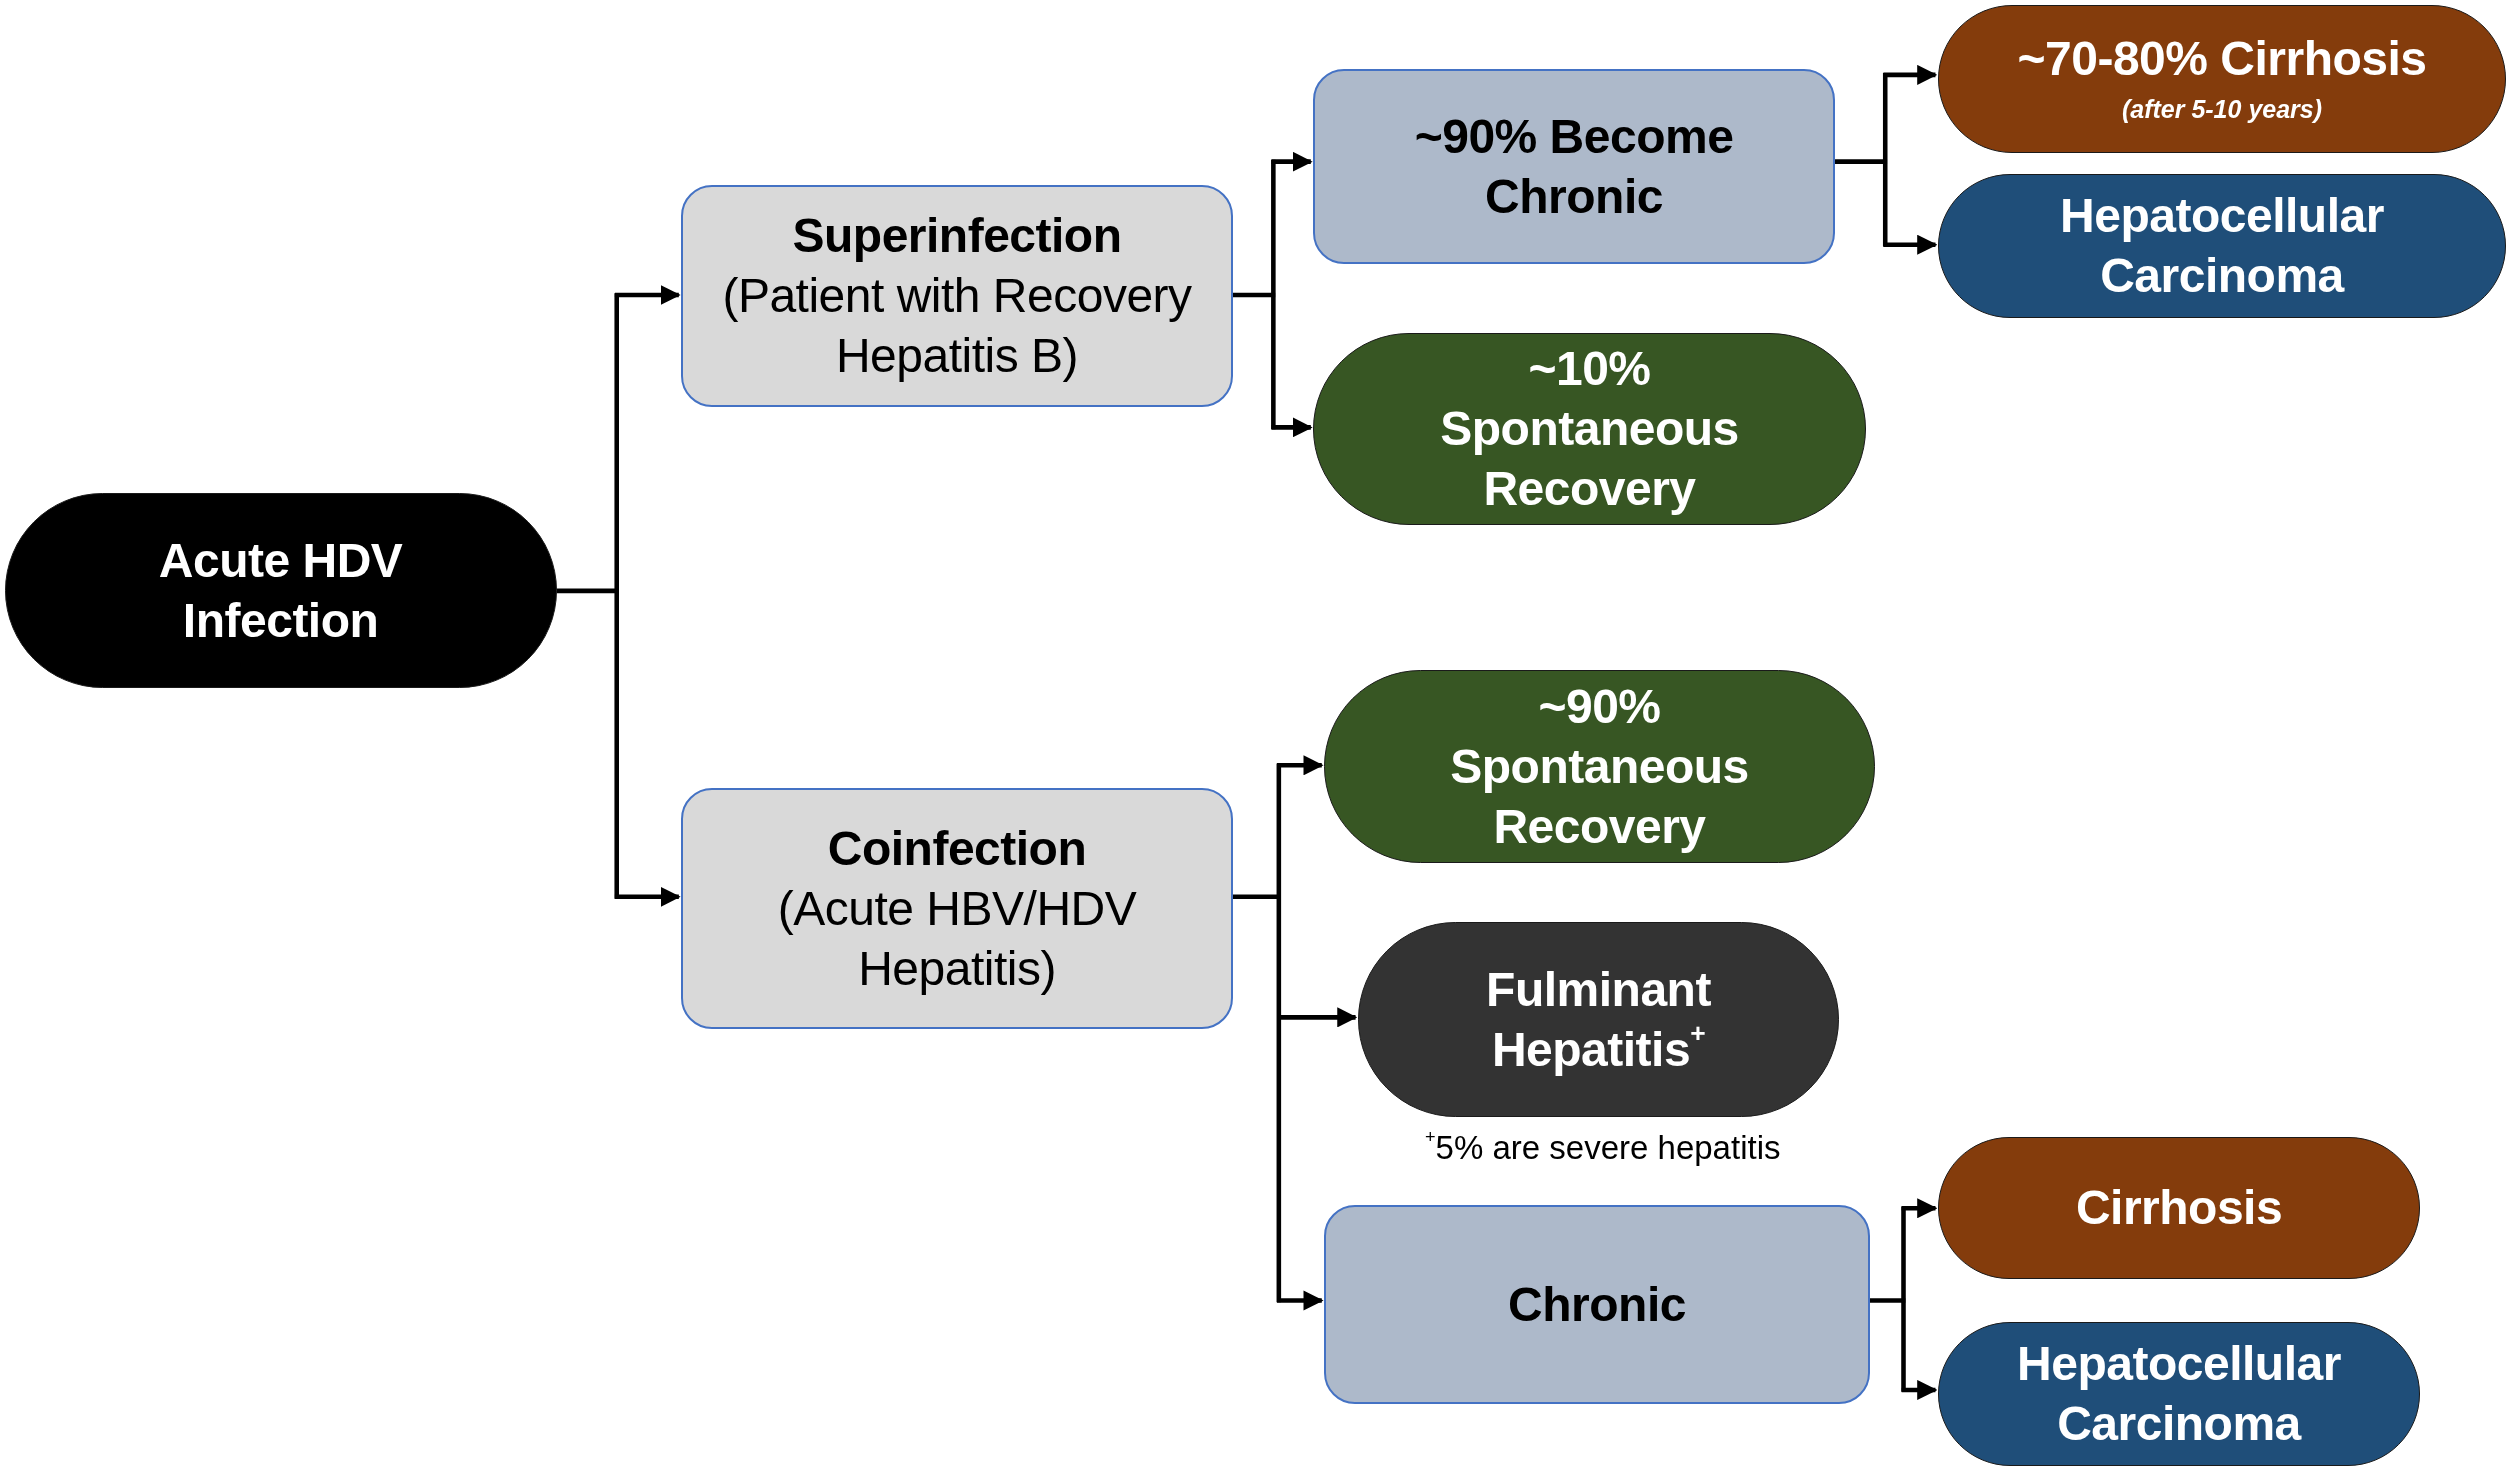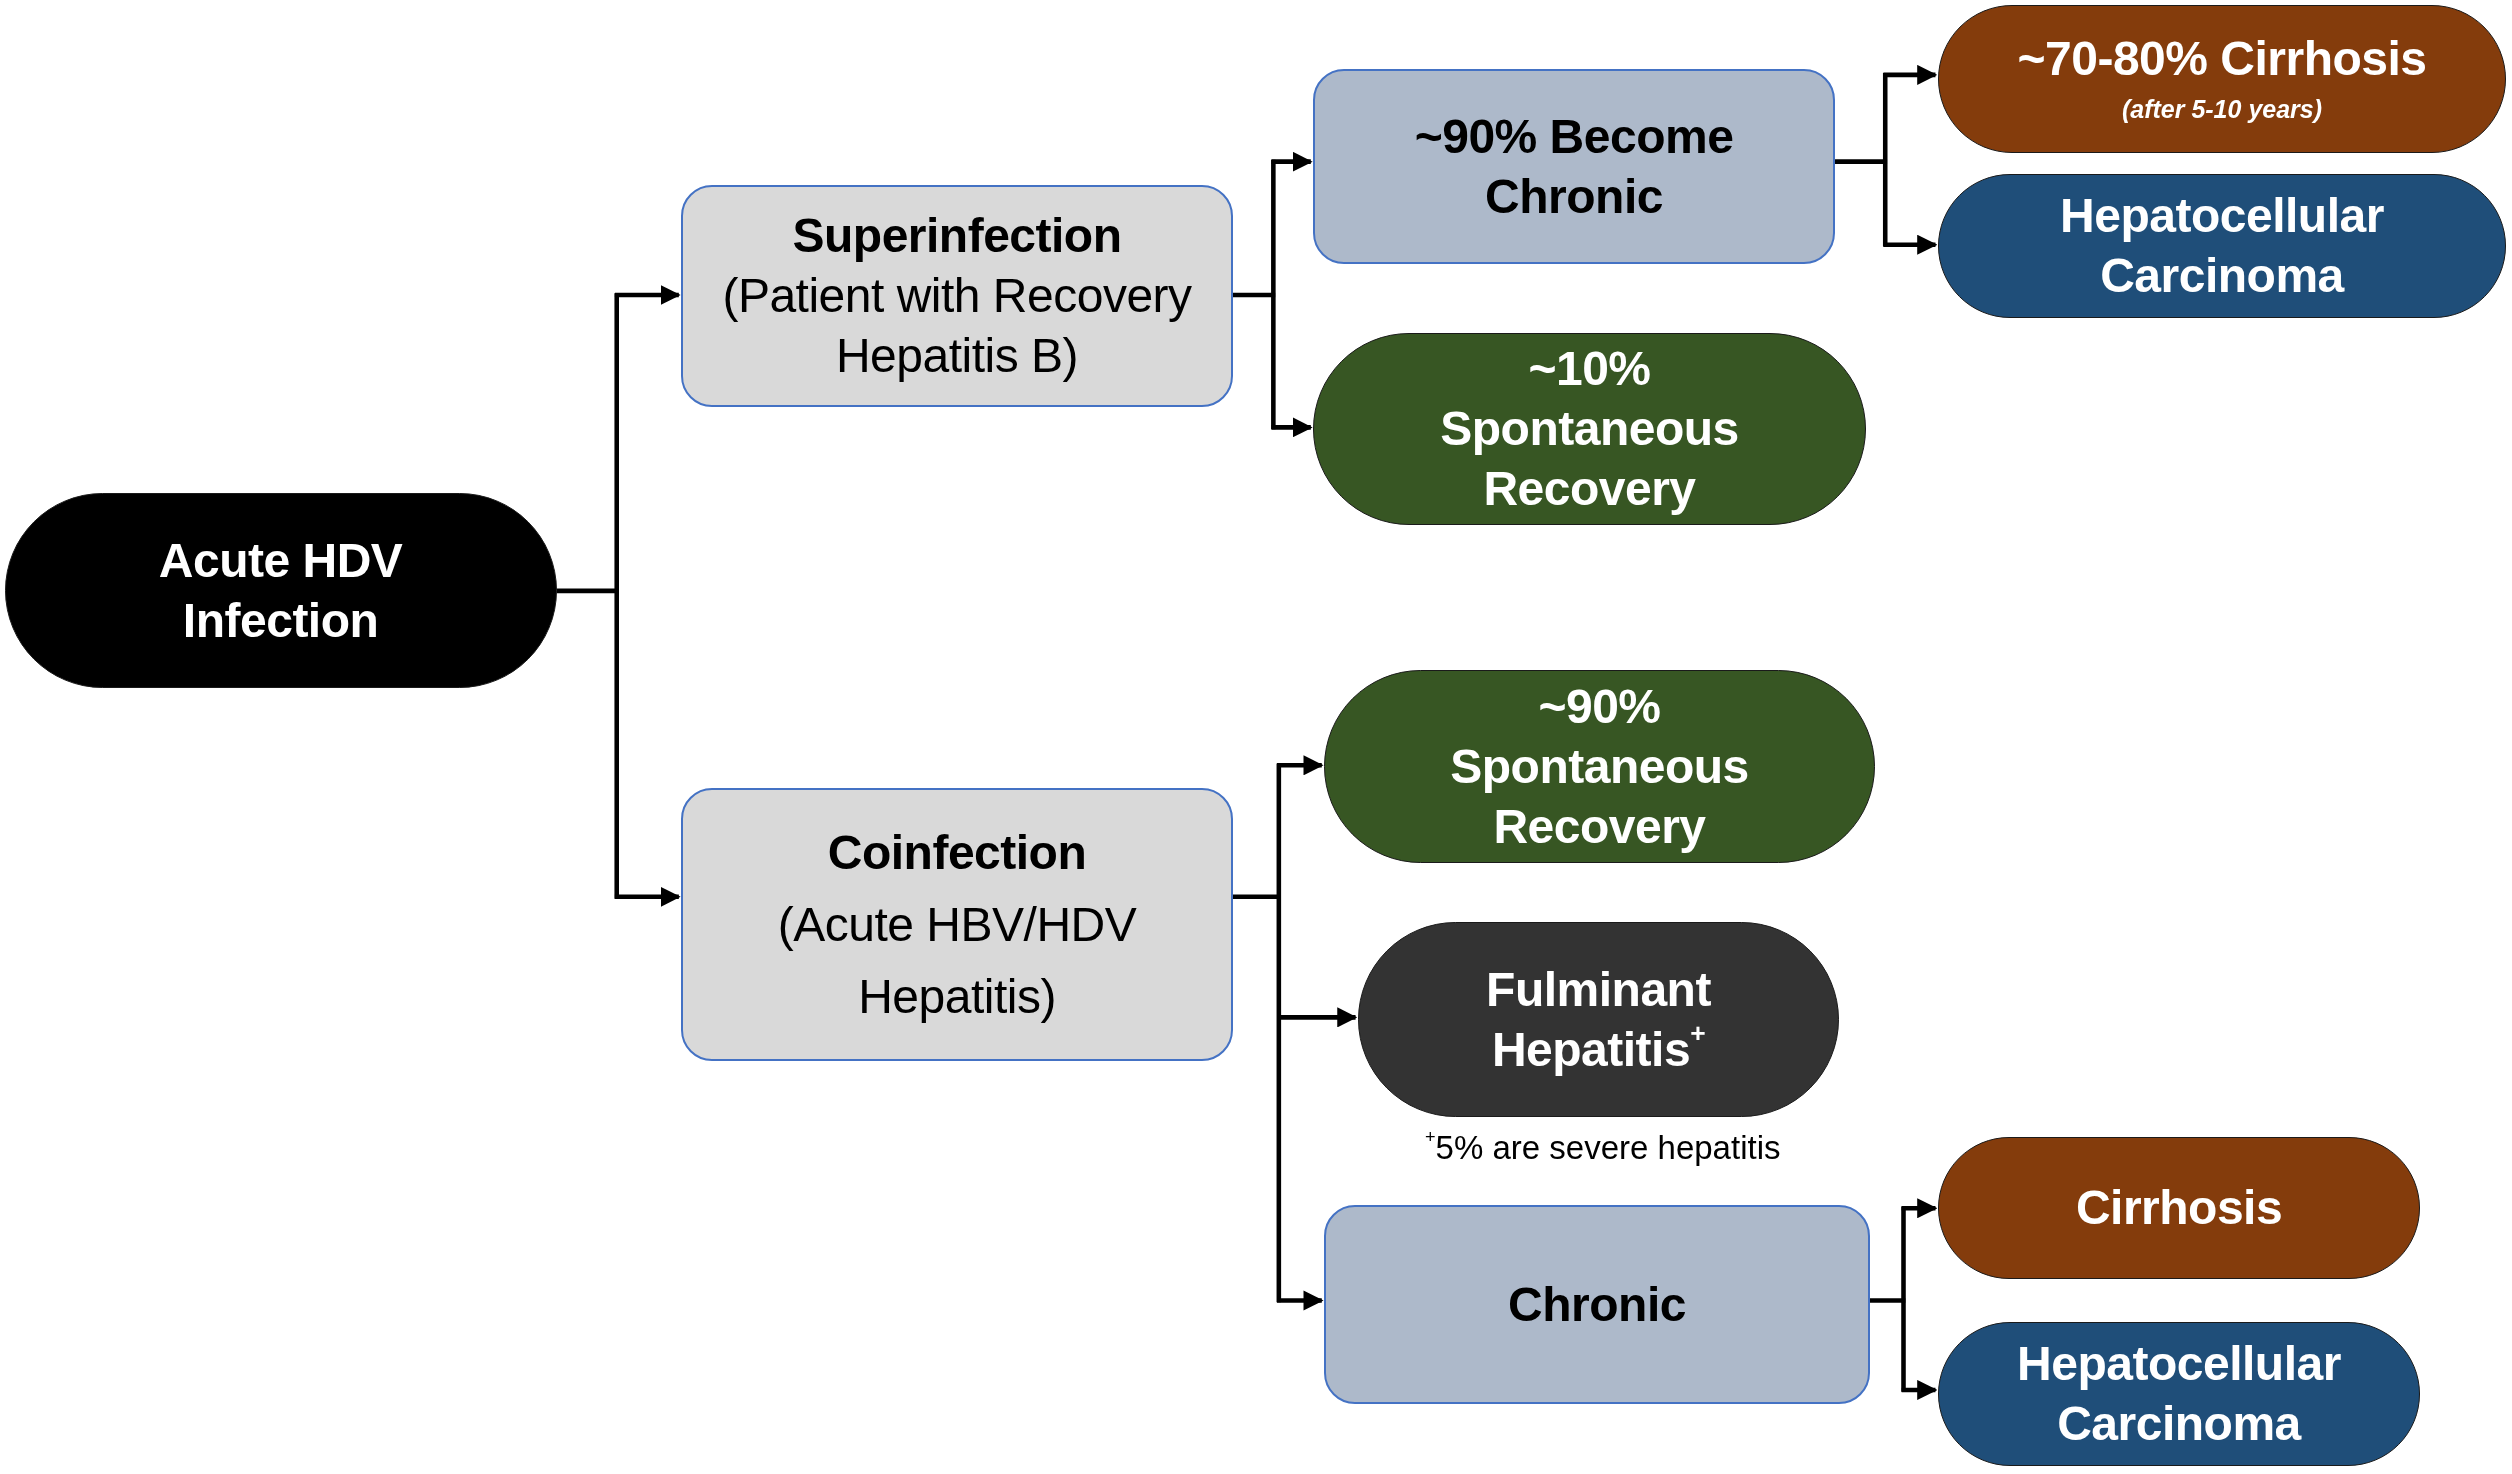--- a/index.html
+++ b/index.html
@@ -69,21 +69,21 @@
   <span class="line">Acute HDV</span>
   <span class="line">Infection</span>
 </div>
 
 <div class="node rect gray" style="left:681px; top:185px; width:552px; height:222px;">
   <span class="line bold">Superinfection</span>
   <span class="line">(Patient with Recovery</span>
   <span class="line">Hepatitis B)</span>
 </div>
 
-<div class="node rect gray" style="left:681px; top:788px; width:552px; height:273px;gap:12px;">
+<div class="node rect gray" style="left:681px; top:788px; width:552px; height:241px;">
   <span class="line bold">Coinfection</span>
   <span class="line">(Acute HBV/HDV</span>
   <span class="line">Hepatitis)</span>
 </div>
 
 <div class="node rect slate" style="left:1313px; top:69px; width:522px; height:195px;">
   <span class="line bold">~90% Become</span>
   <span class="line bold">Chronic</span>
 </div>
 

